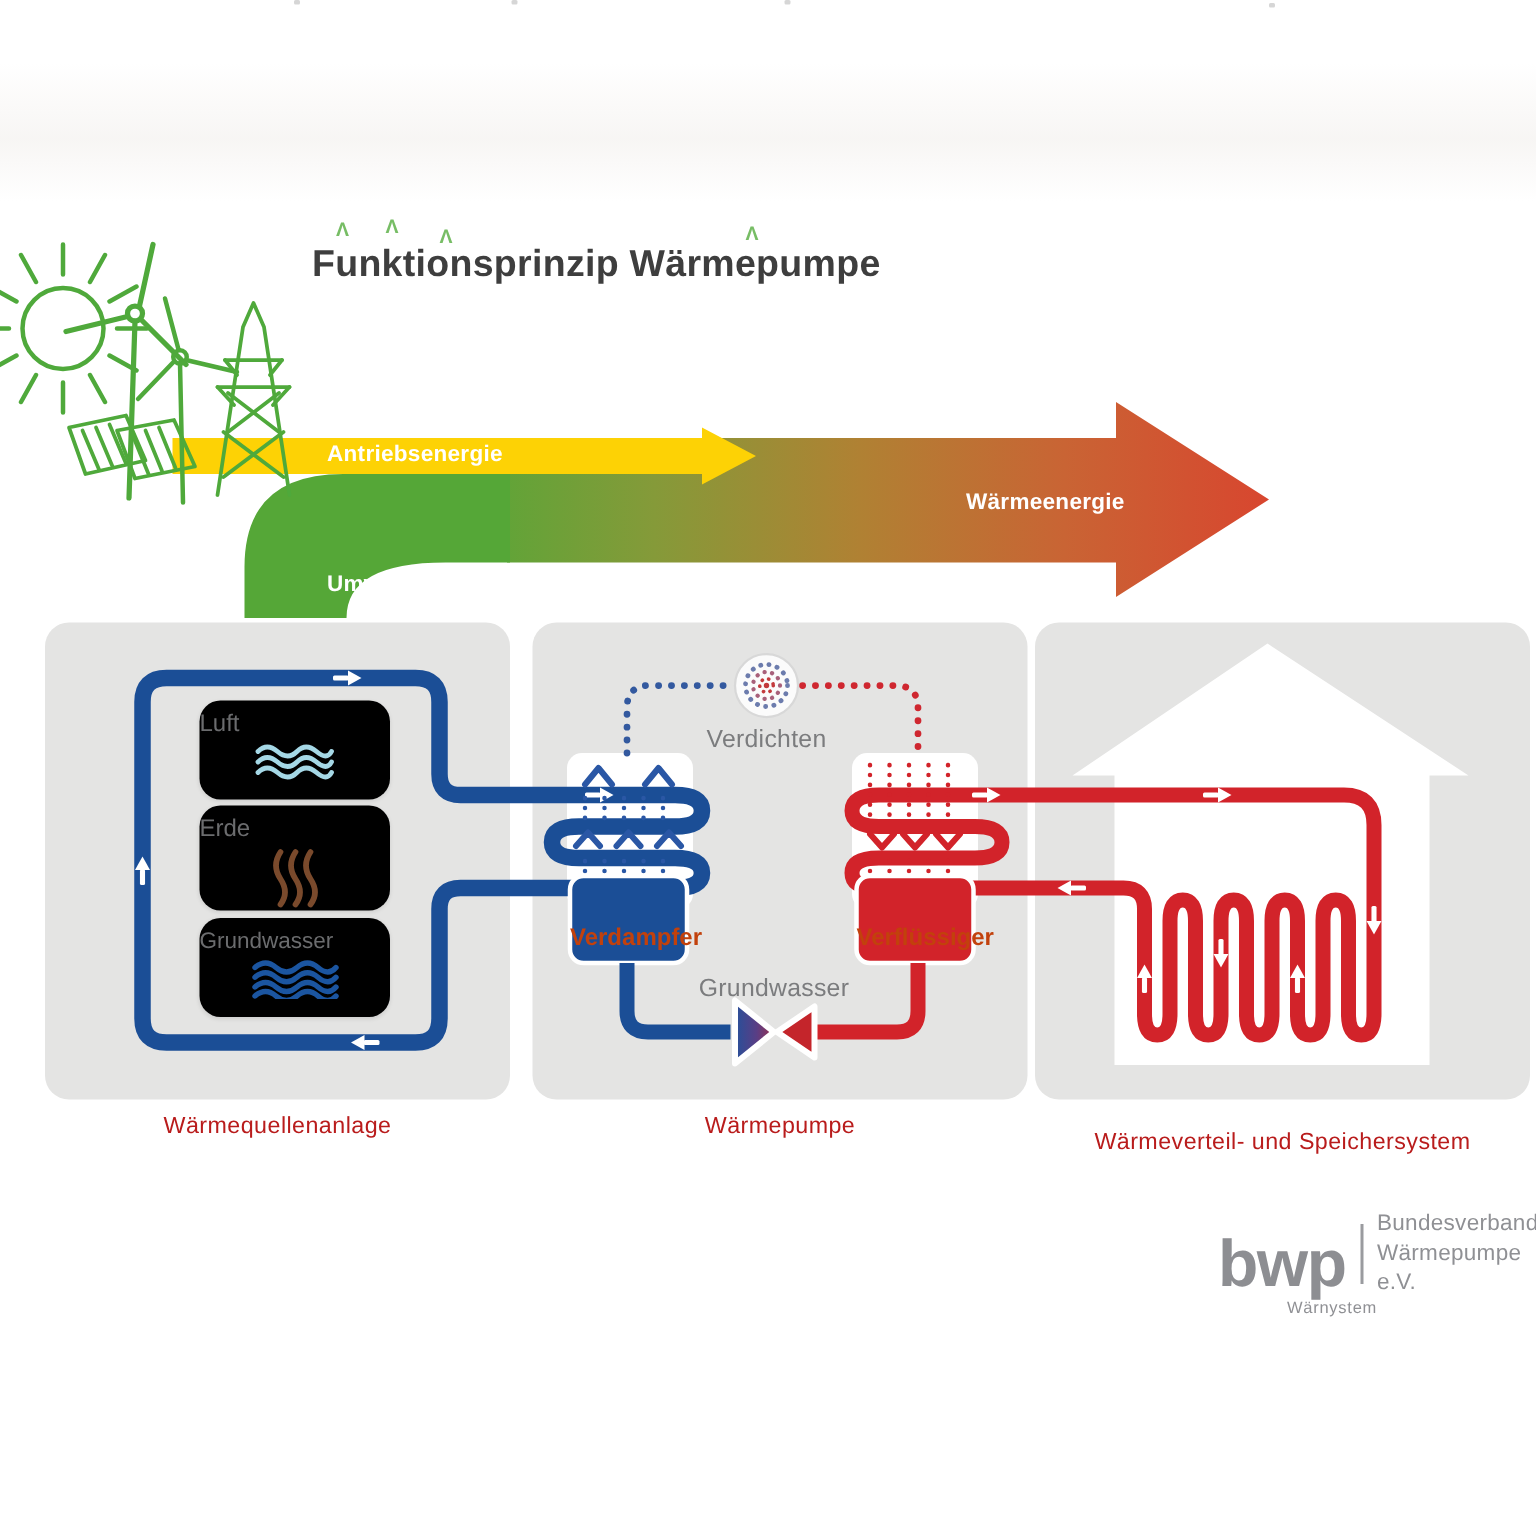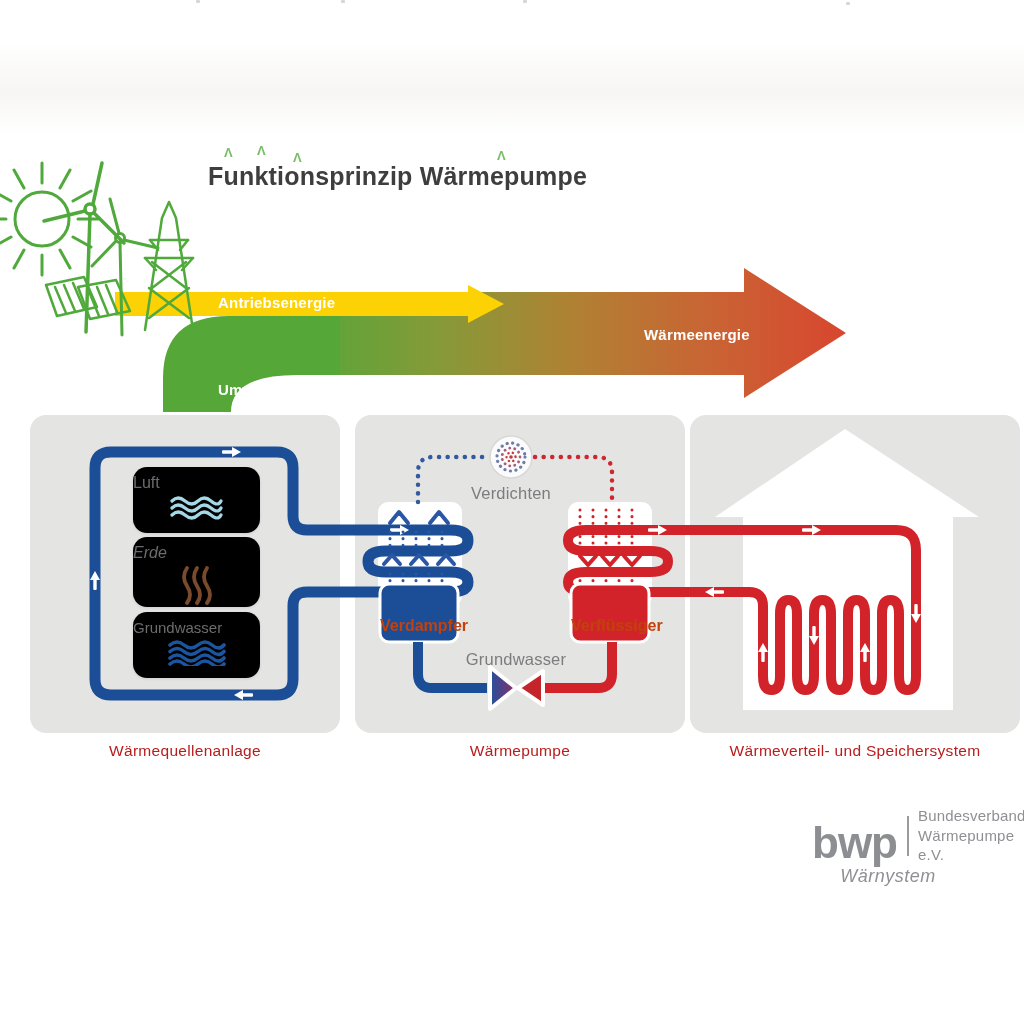--- a/index.html
+++ b/index.html
@@ -18,21 +18,21 @@
   .srcbox .lbl{margin-top:7px;font-size:16px;color:#6b6c6e;}
   .srcbox svg{display:block;margin:4px auto 0 auto;}
   .proc-label{position:absolute;font-size:16.5px;color:#7b7c7e;text-align:center;letter-spacing:.2px;}
   .vessel-label{position:absolute;width:78px;text-align:center;font-size:16px;font-weight:600;color:#c2410c;}
   svg.layer{position:absolute;left:0;top:0;}
   .logo-row{position:absolute;left:812px;top:806px;display:flex;align-items:center;}
   .logo-bwp{font-size:44px;font-weight:bold;color:#8d8e92;letter-spacing:-1px;line-height:1;margin-top:15px;}
   .logo-div{width:0;height:40px;border-left:2px solid #9a9b9f;margin:0 9px 0 10px;}
   .logo-org{font-size:15px;color:#8f9094;line-height:1.3;letter-spacing:.2px;}
   .watermark{position:absolute;left:808px;top:866px;width:160px;text-align:center;
-             font-size:18px;color:#8f9094;letter-spacing:.5px;font-style:italic;}
+             font-size:11px;color:#8f9094;letter-spacing:.5px;}
 </style>
 </head>
 <body>
 
 <div class="page">
 
   <div class="top-shade"></div>
   <div class="speck" style="left:196px;top:0;"></div>
   <div class="speck" style="left:341px;top:0;"></div>
   <div class="speck" style="left:523px;top:0;"></div>
@@ -48,21 +48,21 @@
     <div class="srcbox" style="top:52px;height:66px;">
       <div class="lbl">Luft</div>
       <svg width="58" height="24" viewBox="0 0 58 24">
         <g fill="none" stroke="#a5d8e6" stroke-width="3.2" stroke-linecap="round">
           <path d="M4 5 q6 -6 13 0 t13 0 t13 0 t10 0"></path>
           <path d="M4 12 q6 -6 13 0 t13 0 t13 0 t10 0"></path>
           <path d="M4 19 q6 -6 13 0 t13 0 t13 0 t10 0"></path>
         </g>
       </svg>
     </div>
-    <div class="srcbox" style="top:122px;height:70px;font-style:italic;">
+    <div class="srcbox" style="top:122px;height:70px;">
       <div class="lbl">Erde</div>
       <svg width="40" height="40" viewBox="0 0 40 40">
         <g fill="none" stroke="#7a4a2c" stroke-width="3.8" stroke-linecap="round">
           <path d="M10 2 q-6 9 0 18 q6 9 0 17"></path>
           <path d="M20 2 q-6 9 0 18 q6 9 0 17"></path>
           <path d="M30 2 q-6 9 0 18 q6 9 0 17"></path>
         </g>
       </svg>
     </div>
     <div class="srcbox" style="top:197px;height:66px;">
@@ -195,21 +195,21 @@
   <div class="band-label" style="left:218px;top:334px;margin-top:47px;">Umweltenergie</div>
   <div class="band-label" style="left:644px;top:326px;">Wärmeenergie</div>
 
   <div class="proc-label" style="left:431px;top:484px;width:160px;">Verdichten</div>
   <div class="proc-label" style="left:436px;top:650px;width:160px;">Grundwasser</div>
   <div class="vessel-label" style="left:380px;top:617px;">Verdampfer</div>
   <div class="vessel-label" style="left:571px;top:617px;">Verflüssiger</div>
 
   <div class="panel-caption" style="left:30px;width:310px;">Wärmequellenanlage</div>
   <div class="panel-caption" style="left:355px;width:330px;">Wärmepumpe</div>
-  <div class="panel-caption" style="left:690px;width:330px;">Wärmeverteil- und Speichersystem</div>
+  <div class="panel-caption" style="left:690px;width:330px;margin-top:11px;">Wärmeverteil- und Speichersystem</div>
 
   <div class="logo-row">
     <span class="logo-bwp">bwp</span>
     <span class="logo-div"></span>
     <span class="logo-org">
       <div>Bundesverband</div>
       <div>Wärmepumpe e.V.</div>
     </span>
   </div>
   <div class="watermark">Wärnystem</div>

